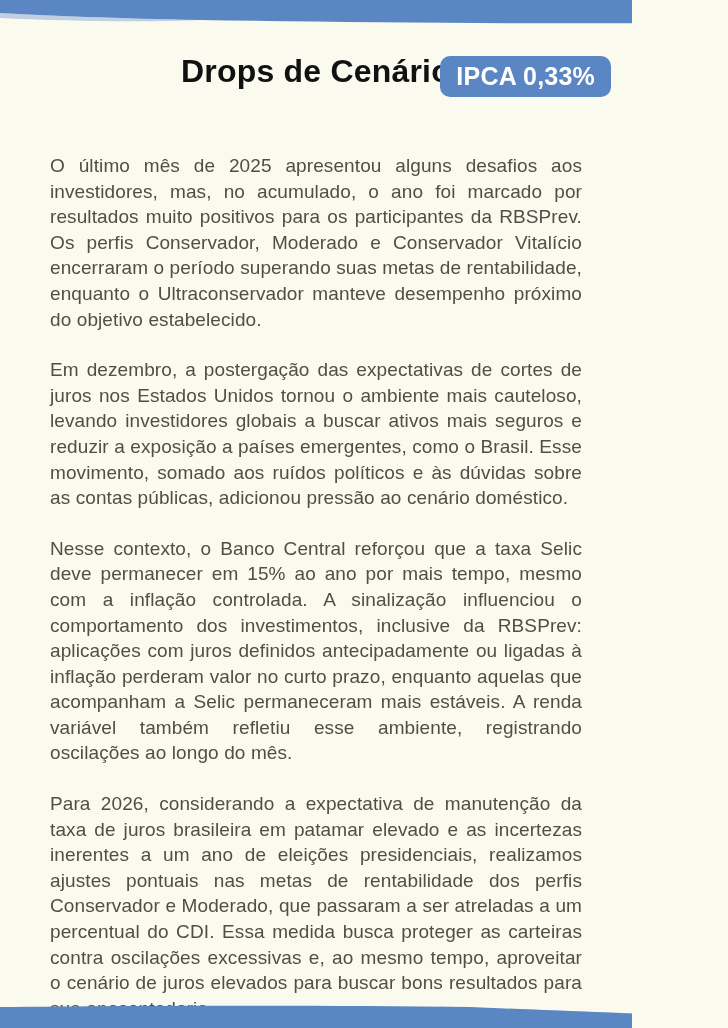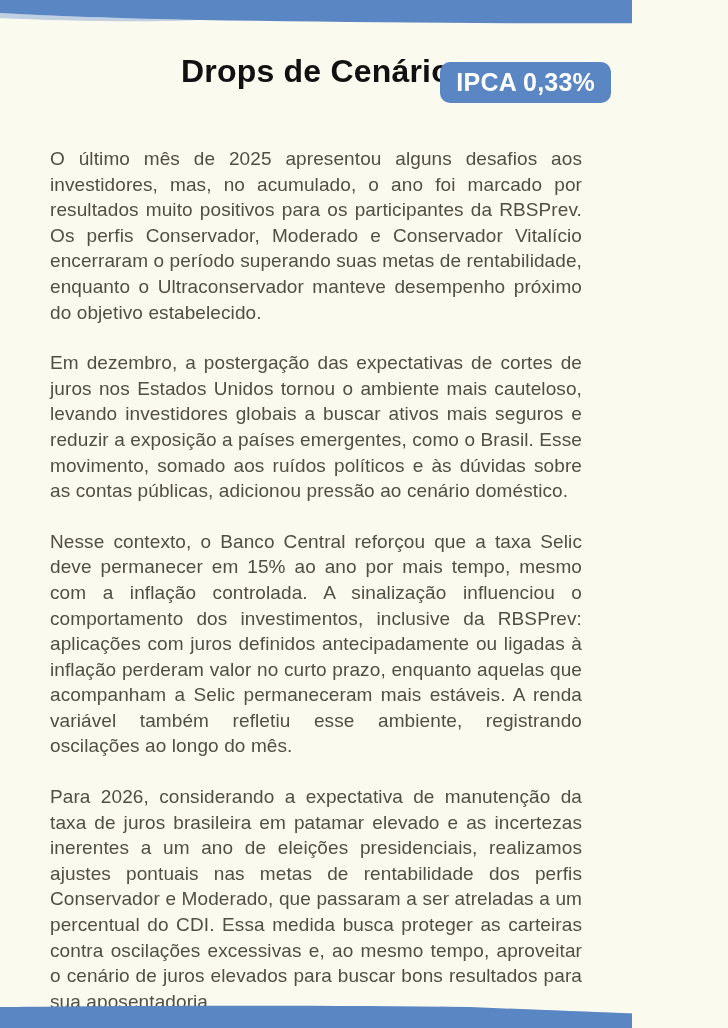--- a/index.html
+++ b/index.html
@@ -33,40 +33,40 @@
     position:absolute;top:50px;left:0;right:0;height:42px;
   }
   .page-title{
     text-align:center;
     font-size:32px;line-height:42px;
     font-weight:bold;
     color:var(--title);
     letter-spacing:.2px;
   }
   .badge{
-    position:absolute;right:21px;top:12px;
+    position:absolute;right:21px;top:6px;
     height:41px;
     background:var(--accent);
     color:var(--badge_text);
     font-weight:bold;
     font-size:25px;line-height:41px;
     padding:0 16px;
     border-radius:10px;
     letter-spacing:.2px;
     white-space:nowrap;
   }
   .article{
     position:absolute;top:142px;left:50px;right:50px;
     color:var(--text);
   }
   .article p{
     font-size:19px;
     line-height:25.6px;
     text-align:justify;
-    margin:4px 0 25px 0;
+    margin:11px 0 25px 0;
     letter-spacing:.1px;
   }
   .article p.closing{
     text-align:right;
     margin-bottom:0;
   }
 </style>
 </head>
 <body>
 

